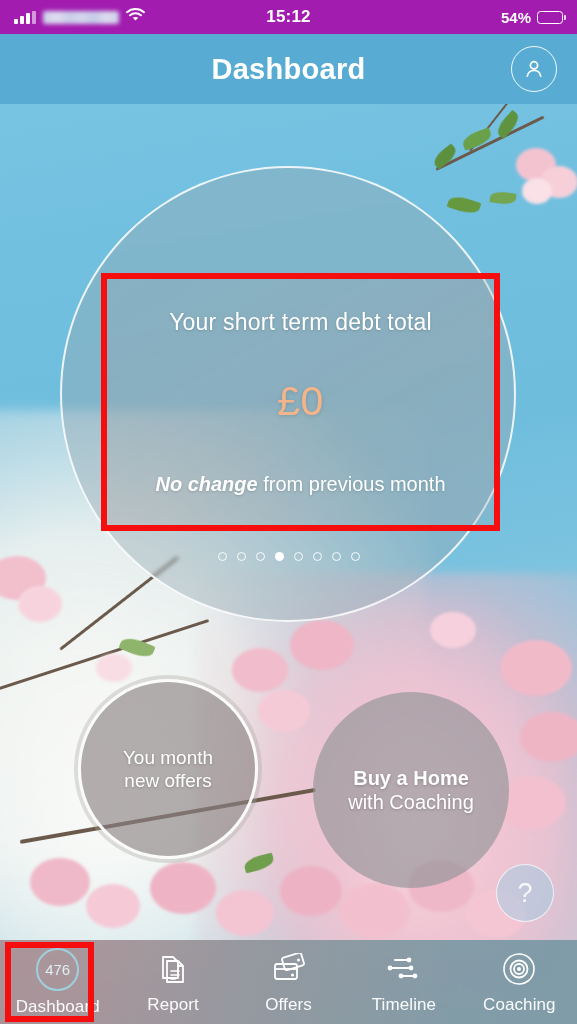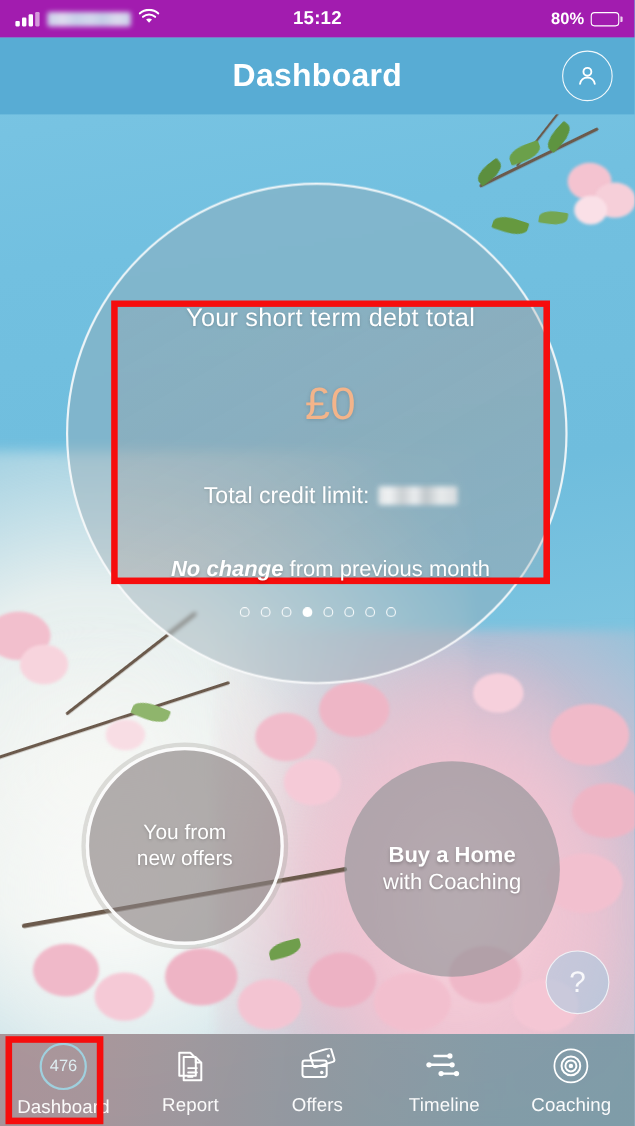--- a/index.html
+++ b/index.html
@@ -252,21 +252,21 @@
     <span>
       <svg width="19" height="14" viewBox="0 0 19 14" fill="none">
         <path d="M1 4.2C3.4 2.1 6.3 1 9.5 1S15.6 2.1 18 4.2" stroke="#fff" stroke-width="1.9" stroke-linecap="round"></path>
         <path d="M4 7.3C5.6 5.9 7.5 5.2 9.5 5.2s3.9.7 5.5 2.1" stroke="#fff" stroke-width="1.9" stroke-linecap="round"></path>
         <path d="M9.5 12.6 6.8 9.8c.8-.6 1.7-.9 2.7-.9s1.9.3 2.7.9z" fill="#fff"></path>
       </svg>
     </span>
   </div>
   <div class="mid">15:12</div>
   <div class="right">
-    <span class="bat-pct">80%</span>
+    <span class="bat-pct">54%</span>
     <span class="bat"><span class="fill"></span></span>
   </div>
 </div>
 
 <div id="app-header">
   <div class="title">Dashboard</div>
   <div id="profile-btn">
     <svg width="24" height="24" viewBox="0 0 24 24" fill="none">
       <circle cx="12" cy="8.3" r="3.6" stroke="#fff" stroke-width="1.7"></circle>
       <path d="M5.3 19.2c.5-3.6 3.4-5.8 6.7-5.8s6.2 2.2 6.7 5.8" stroke="#fff" stroke-width="1.7" stroke-linecap="round"></path>
@@ -274,42 +274,38 @@
   </div>
 </div>
 
 <div id="main">
 
   <div id="debt-circle"></div>
 
   <div id="debt-card">
     <div class="headline">Your short term debt total</div>
     <div class="amount">£0</div>
-    <div class="limit-row">
-      <span>Total credit limit:</span>
-      <span class="limit-blur"></span>
-    </div>
     <div class="change-row">
       <b>No change</b><span> from previous month</span>
     </div>
   </div>
 
   <div id="pager">
       <div class="dot"></div>
       <div class="dot"></div>
       <div class="dot"></div>
       <div class="dot active"></div>
       <div class="dot"></div>
       <div class="dot"></div>
       <div class="dot"></div>
       <div class="dot"></div>
     </div>
 
   <div class="bubble" id="offers-bubble">
-    <span class="l1">You from</span>
+    <span class="l1">You month</span>
     <span class="l2">new offers</span>
   </div>
 
   <div class="bubble" id="coaching-bubble">
     <span class="l1">Buy a Home</span>
     <span class="l2">with Coaching</span>
   </div>
 
   <div id="help-btn">
     <span>?</span>

